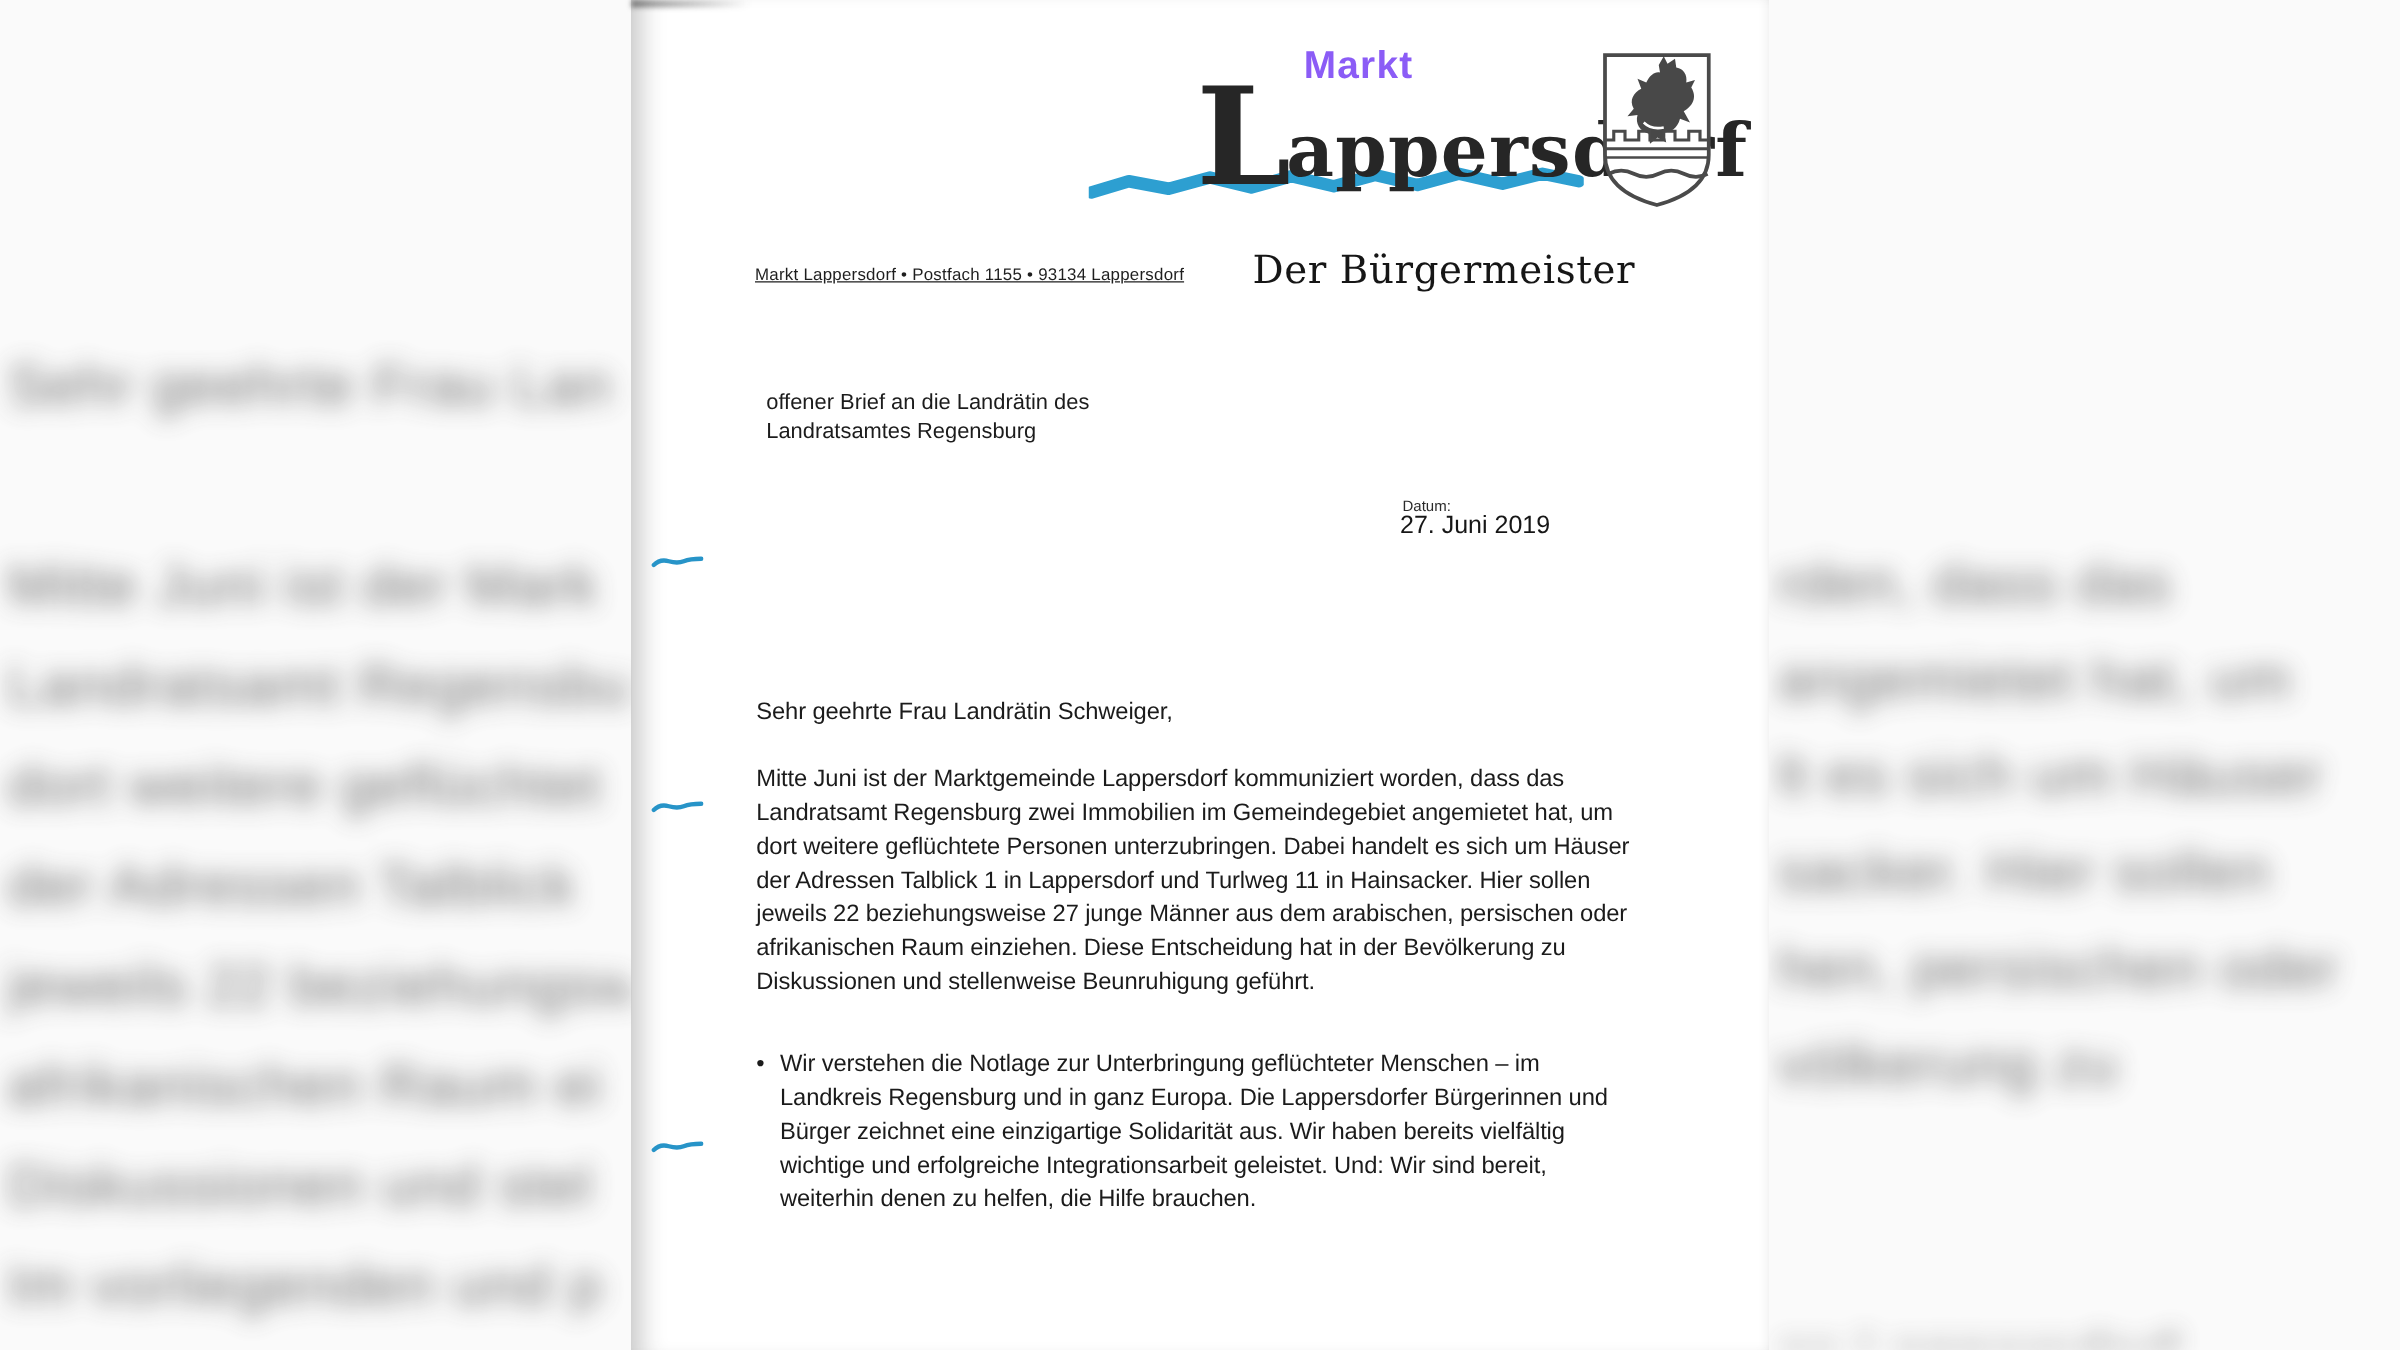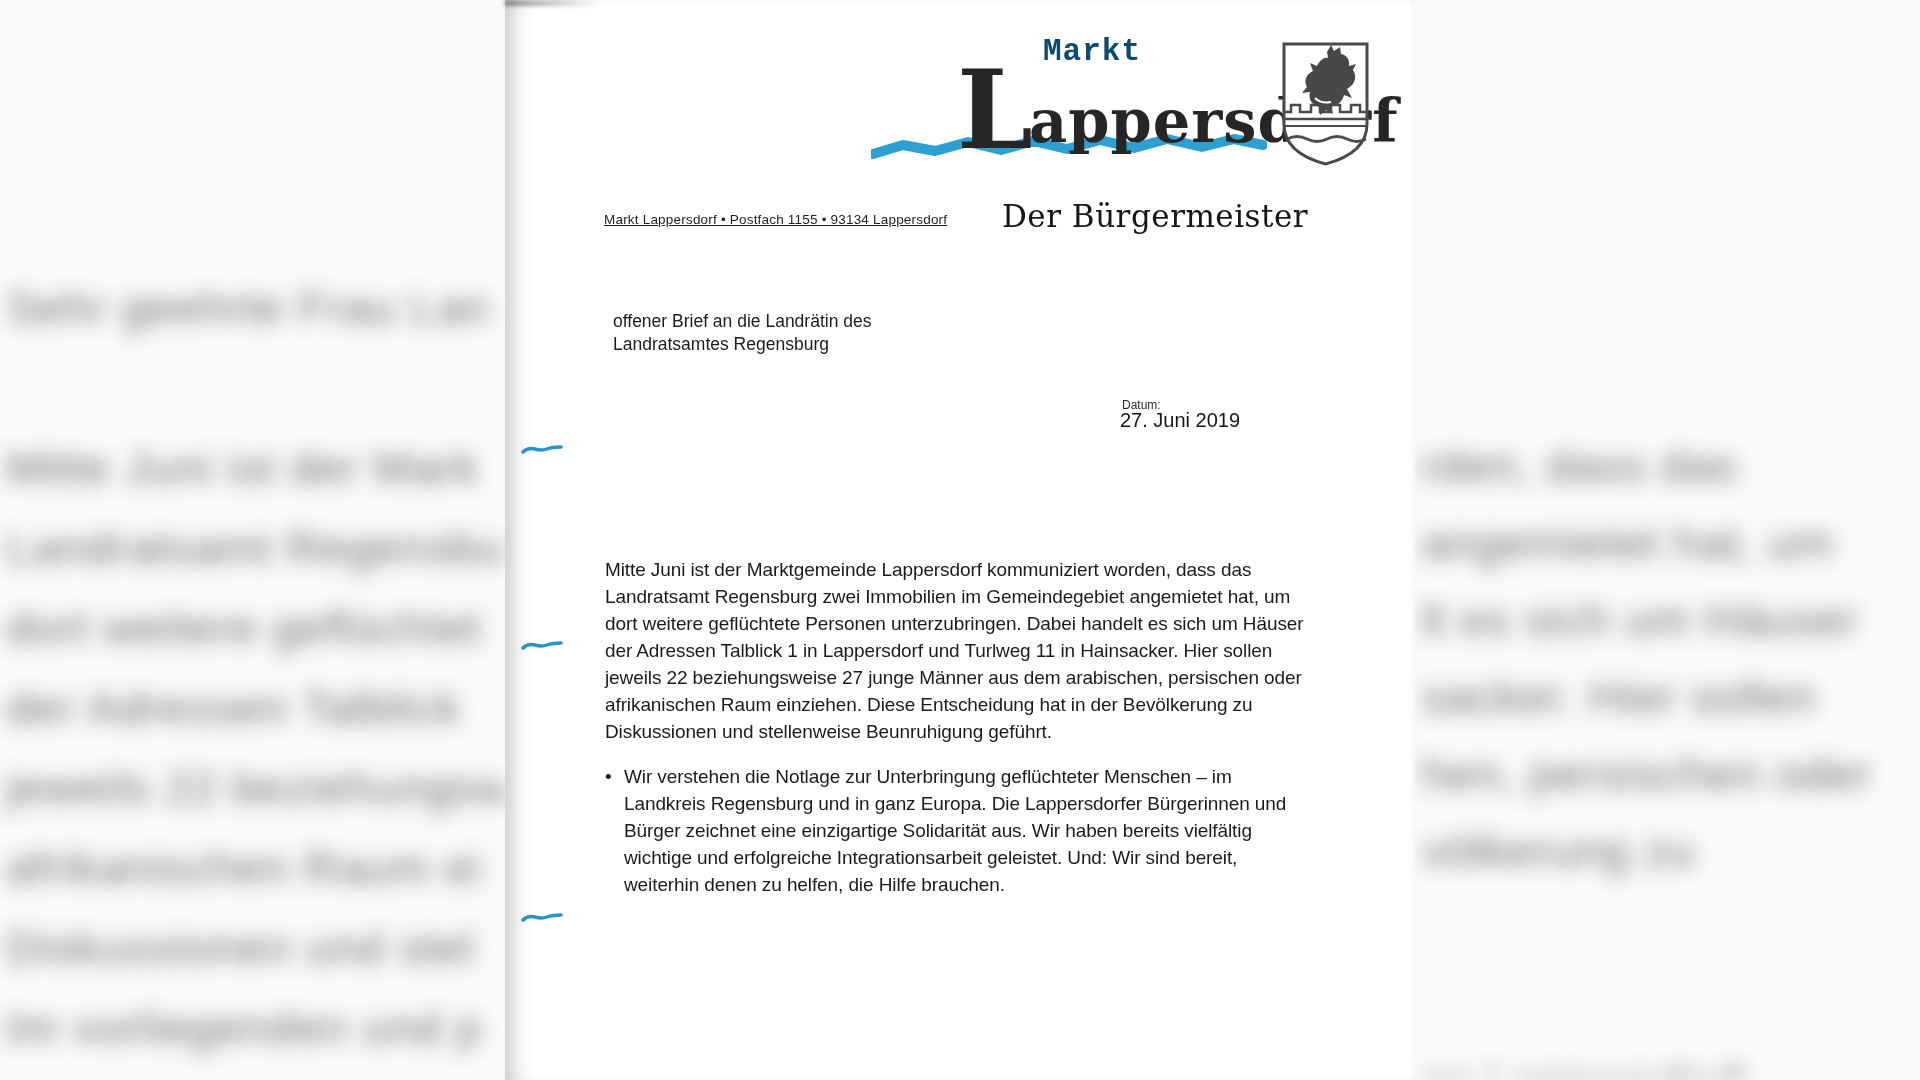--- a/index.html
+++ b/index.html
@@ -15,22 +15,22 @@
 
   
   #page{position:absolute;left:505px;top:0;width:910px;height:1080px;background:#ffffff;
         box-shadow:inset 22px 0 20px -14px rgba(40,40,40,.25),
                    inset -6px 0 10px -8px rgba(40,40,40,.15);}
   #scan-artifact{position:absolute;left:0;top:0;width:95px;height:6px;
         background:linear-gradient(to right,rgba(50,50,50,.55),rgba(50,50,50,0));
         filter:blur(2px);}
 
   
-  #logo-markt{position:absolute;left:538px;top:34px;font-family:Liberation Mono, monospace;
-        font-size:31px;font-weight:700;color:#0c4a6e;letter-spacing:1px;}
+  #logo-markt{position:absolute;left:538px;top:34px;font-family:Liberation Sans, sans-serif;
+        font-size:31px;font-weight:700;color:#8b5cf6;letter-spacing:1px;}
   #logo-wave{position:absolute;left:366px;top:124px;z-index:1;}
   #logo-main{position:absolute;left:452px;top:50px;z-index:2;font-family:"DejaVu Serif",serif;
         color:#262626;font-weight:700;white-space:nowrap;}
   #logo-main .initial{font-size:108px;line-height:1;display:inline-block;transform:translateY(6px);}
   #logo-main .rest{font-size:59px;letter-spacing:1px;margin-left:-4px;}
   #coat-of-arms{position:absolute;left:772px;top:40px;z-index:2;}
 
   
   #sender-line{position:absolute;left:99px;top:212px;font-size:13.5px;color:#1e1e1e;
         text-decoration:underline;letter-spacing:.2px;text-align:right;}
@@ -41,21 +41,21 @@
   #recipient{position:absolute;left:108px;top:310px;font-size:17.5px;line-height:23px;
         color:#1c1c1c;white-space:pre-line;}
   #date-label{position:absolute;left:617px;top:398px;font-size:12px;color:#2a2a2a;}
   #date-value{position:absolute;left:615px;top:409px;font-size:20px;color:#161616;}
 
   
   #body-col{position:absolute;left:100px;top:556px;width:790px;color:#1b1b1b;
         font-size:19px;line-height:27px;letter-spacing:-.1px;}
   .para{white-space:pre-line;margin:0 0 27px 0;}
   #salutation{margin-bottom:27px;}
-  #p1{margin-bottom:18px;}
+  #p1{margin-bottom:39px;}
   #p2{margin-bottom:38px;}
   #bullet-item{display:flex;}
   #bullet-marker{width:19px;flex:none;}
   #bullet-text{white-space:pre-line;flex:none;}
 
   
   .scribble{position:absolute;left:16px;}
   #scribble-1{top:444px;}
   #scribble-2{top:640px;}
   #scribble-3{top:912px;}
@@ -122,20 +122,21 @@
       <path d="M2 8 q5 -5 12 -3 t12 0 t14 -2" fill="none" stroke="#2794c8" stroke-width="3.5" stroke-linecap="round"></path>
     </svg>
     <svg id="scribble-2" class="scribble" width="42" height="12" viewBox="0 0 42 12">
       <path d="M2 8 q5 -5 12 -3 t12 0 t14 -2" fill="none" stroke="#2794c8" stroke-width="3.5" stroke-linecap="round"></path>
     </svg>
     <svg id="scribble-3" class="scribble" width="42" height="12" viewBox="0 0 42 12">
       <path d="M2 8 q5 -5 12 -3 t12 0 t14 -2" fill="none" stroke="#2794c8" stroke-width="3.5" stroke-linecap="round"></path>
     </svg>
 
     <div id="body-col">
+      <div id="salutation" class="para">Sehr geehrte Frau Landrätin Schweiger,</div>
       <div id="p1" class="para">Mitte Juni ist der Marktgemeinde Lappersdorf kommuniziert worden, dass das
 Landratsamt Regensburg zwei Immobilien im Gemeindegebiet angemietet hat, um
 dort weitere geflüchtete Personen unterzubringen. Dabei handelt es sich um Häuser
 der Adressen Talblick 1 in Lappersdorf und Turlweg 11 in Hainsacker. Hier sollen
 jeweils 22 beziehungsweise 27 junge Männer aus dem arabischen, persischen oder
 afrikanischen Raum einziehen. Diese Entscheidung hat in der Bevölkerung zu
 Diskussionen und stellenweise Beunruhigung geführt.</div>
       <div id="bullet-item">
         <div id="bullet-marker">•</div>
         <div id="bullet-text">Wir verstehen die Notlage zur Unterbringung geflüchteter Menschen – im

